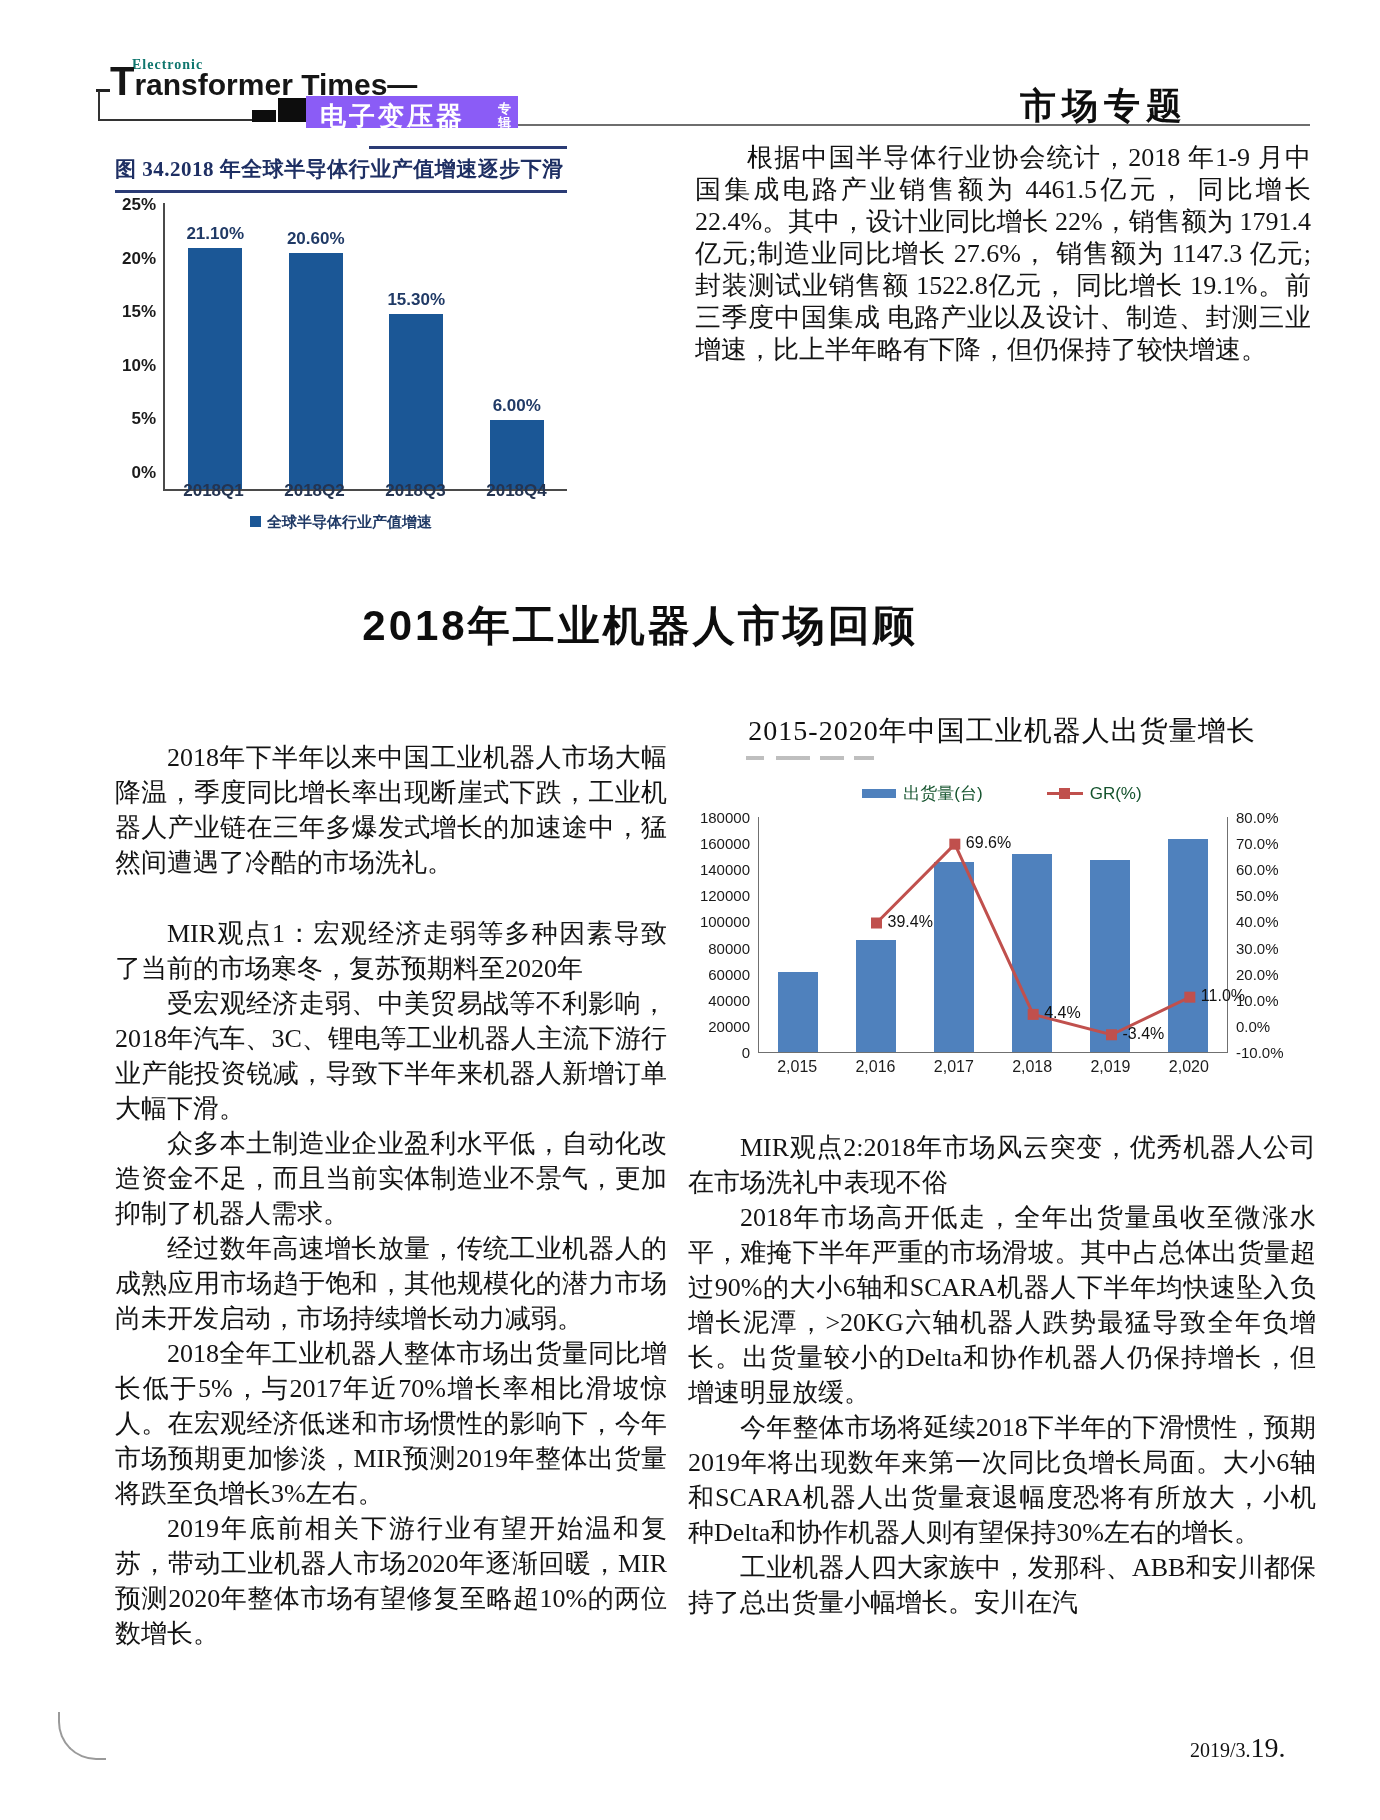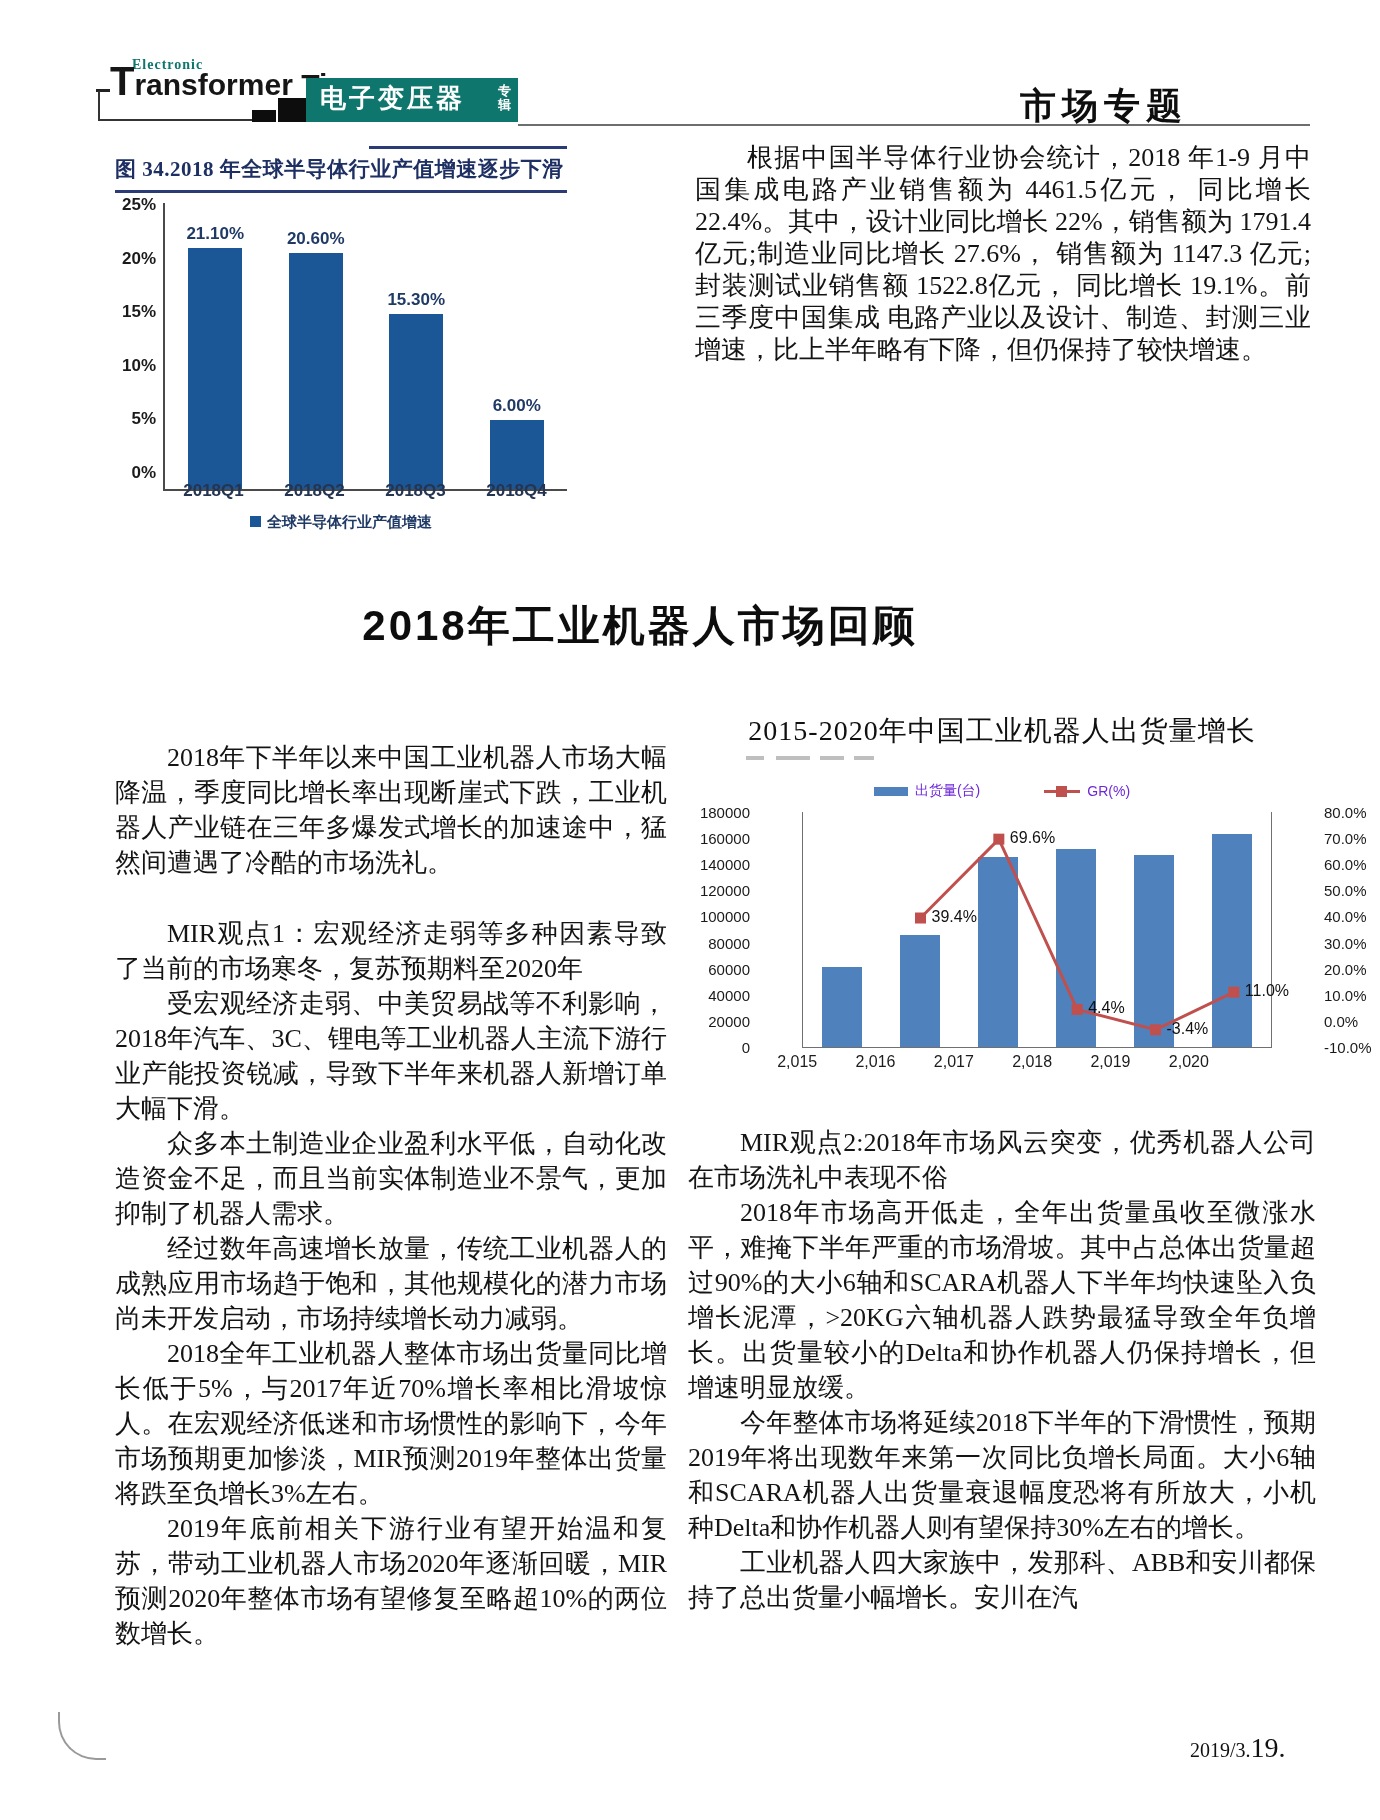--- a/index.html
+++ b/index.html
@@ -11,21 +11,21 @@
   
   .logo-small{left:132px;top:57px;font-family:"Liberation Serif",serif;font-weight:bold;font-size:14px;letter-spacing:1px;color:#0f766e;}
   .logo-main{left:110px;top:66px;font-family:"Liberation Sans",sans-serif;font-weight:bold;font-size:30px;color:#161616;letter-spacing:0px;}
   .logo-main .tcap{font-size:40px;line-height:30px;}
   .logo-main .enddash{font-weight:bold;}
   .logo-dash{left:96px;top:89px;width:14px;height:3px;background:#222;}
   .logo-line-v{left:98px;top:91px;width:2px;height:30px;background:#333;}
   .logo-line-h{left:98px;top:119px;width:154px;height:2px;background:#333;}
   .badge-step1{left:252px;top:110px;width:24px;height:12px;background:#0d0d0d;}
   .badge-step2{left:278px;top:98px;width:28px;height:24px;background:#0d0d0d;}
-  .badge{left:306px;top:78px;width:212px;height:44px;background:#0f766e;}
+  .badge{left:306px;top:96px;width:212px;height:32px;background:#8b5cf6;}
   .badge-text{position:absolute;left:14px;top:0;line-height:40px;color:#fff;font-family:"Liberation Sans",sans-serif;font-weight:bold;font-size:26px;letter-spacing:3px;}
   .badge-sub{position:absolute;right:5px;top:6px;width:15px;font-size:13px;line-height:14px;color:#fff;font-family:"Liberation Sans",sans-serif;font-weight:bold;}
   .section-title{left:1020px;top:82px;font-family:"Liberation Sans",sans-serif;font-weight:bold;font-size:36px;letter-spacing:6px;color:#0e0e0e;}
   .header-rule{left:518px;top:124px;width:792px;height:2px;background:#6e6e6e;}
   
   #chart1{left:115px;top:146px;width:452px;}
   .c1-topline{position:absolute;right:0;top:0;width:198px;height:3px;background:#2a3b75;}
   .c1-title{margin-top:9px;font-size:21px;font-weight:bold;color:#1e2f63;letter-spacing:0.5px;}
   .c1-underline{height:3px;background:#2a3b75;margin-top:7px;}
   .c1-plot{display:grid;grid-template-columns:48px 1fr;height:272px;margin-top:10px;}
@@ -48,26 +48,26 @@
   
   .para{margin:0;text-indent:2em;font-size:26px;line-height:35px;text-align:justify;color:#141414;}
   #left-col{left:115px;top:740px;width:552px;}
   #left-col .gap{margin-top:36px;}
   #right-col{left:688px;top:712px;width:628px;}
   
   .c2-title{text-align:center;font-size:28px;color:#101010;letter-spacing:1px;}
   .c2-title-frag{width:178px;height:4px;margin:6px 0 0 58px;opacity:.55;
     background:linear-gradient(90deg,#8a8a8a 0 18px,transparent 18px 30px,#8a8a8a 30px 64px,transparent 64px 74px,#8a8a8a 74px 98px,transparent 98px 108px,#8a8a8a 108px 128px,transparent 128px);}
   .c2-legend{margin-top:22px;display:flex;justify-content:center;gap:64px;align-items:center;
-    font-family:"Liberation Sans",sans-serif;font-size:14px;color:#6d28d9;}
+    font-family:"Liberation Sans",sans-serif;font-size:17px;color:#14532d;}
   .c2-leg-item{display:flex;align-items:center;gap:7px;}
   .c2-leg-bar{display:inline-block;width:34px;height:9px;background:#4f81bd;}
   .c2-leg-line{display:inline-block;position:relative;width:36px;height:3px;background:#c0504d;}
   .c2-leg-sq{position:absolute;left:12px;top:-4px;width:11px;height:11px;background:#c0504d;}
-  .c2-plotrow{display:grid;grid-template-columns:62px 470px 66px;margin-top:12px;margin-left:8px;gap:44px;}
+  .c2-plotrow{display:grid;grid-template-columns:62px 470px 66px;margin-top:12px;margin-left:8px;}
   .c2-ax{position:relative;height:235px;font-family:"Liberation Sans",sans-serif;font-size:15px;color:#1a1a1a;}
   .c2-ax div{position:absolute;transform:translateY(-50%);white-space:nowrap;}
   #c2-left div{right:8px;}
   #c2-right div{left:8px;}
   .c2-areawrap{position:relative;height:235px;border-left:1px solid #707070;border-bottom:1px solid #707070;border-right:1px solid #707070;}
   #c2-area{position:absolute;inset:0;display:flex;}
   .c2-slot{flex:1;display:flex;flex-direction:column;justify-content:flex-end;align-items:center;height:100%;}
   .c2-bar{width:40px;background:#4f81bd;}
   #c2-svg{position:absolute;left:0;top:0;overflow:visible;}
   #c2-pointlabels{position:absolute;inset:0;}

